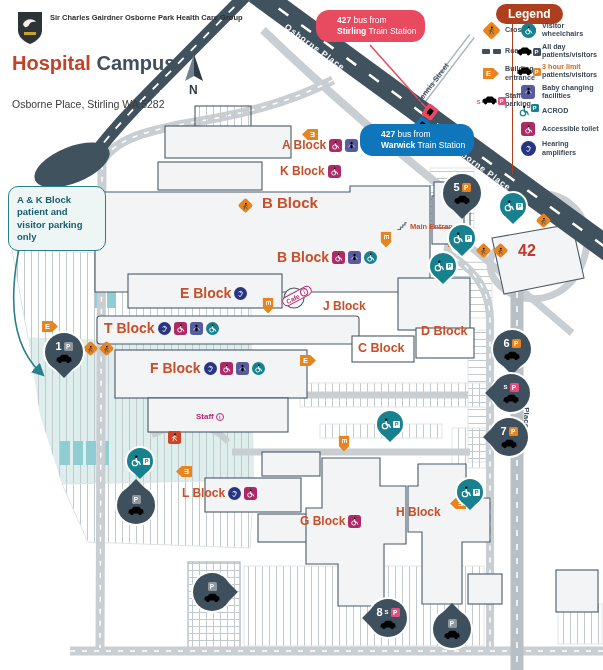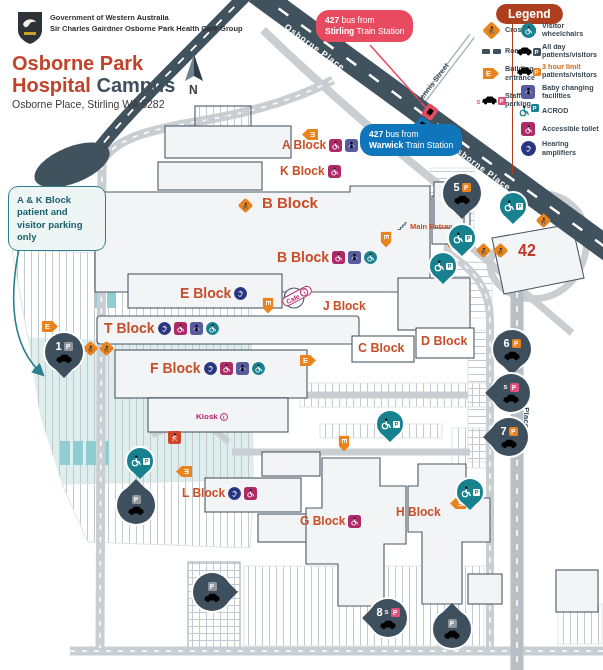--- a/index.html
+++ b/index.html
@@ -69,21 +69,21 @@
   .apin{position:absolute;width:26px;height:26px;border-radius:50%;background:#17818f;box-shadow:0 0 0 2px #fff;
         display:flex;align-items:center;justify-content:center;gap:1px;z-index:25;color:#fff;}
   .apin::before{content:"";position:absolute;width:10px;height:10px;background:#17818f;transform:rotate(45deg);bottom:-3px;left:8px;}
   .apin svg{width:12px;height:12px;z-index:2;}
   .apin .apin-p{display:inline-flex;align-items:center;justify-content:center;width:7px;height:7px;background:#fff;
         color:#17818f;font-size:5.5px;font-weight:bold;border-radius:1px;z-index:2;}
   
   .bubble{position:absolute;color:#fff;font-size:8.5px;line-height:1.3;padding:5px 9px;border-radius:13px;z-index:40;}
   #bub-stirling{left:316px;top:10px;background:#e84a5f;}
   #bub-warwick{left:360px;top:124px;background:#0f76bb;}
-  .bubble b{font-weight:bold;}
+  .bubble b{font-weight:bold;margin-left:12px;}
   #ak-call{position:absolute;left:8px;top:186px;width:98px;background:#edf5f5;border:1.5px solid #2a7f8d;
            border-radius:10px;padding:7px 8px;color:#19606e;font-weight:bold;font-size:9.5px;line-height:1.3;z-index:40;}
   .busstop{position:absolute;width:12px;height:14px;border-radius:2.5px;display:flex;align-items:center;justify-content:center;z-index:22;}
   .busstop svg{width:8px;height:8px;color:#fff;}
   
   .cross{position:absolute;width:11px;height:11px;z-index:20;}
   .rampico{position:absolute;width:13px;height:13px;z-index:20;border-radius:2px;}
   .rampico svg{width:9px;height:9px;}
   .entr-map{position:absolute;z-index:20;}
   #kiosk-lab{position:absolute;left:196px;top:412px;color:#b5256e;font-weight:bold;font-size:8px;display:flex;gap:2px;align-items:center;z-index:20;}
@@ -247,25 +247,23 @@
     <text transform="translate(524,385) rotate(90)" font-size="8" fill="#3e4f5e">Elton Place</text>
   </g>
 </svg>
 
 <svg class="abs" style="left:14px;top:10px" width="32" height="36" viewBox="0 0 32 36">
   <path d="M4 2 H28 V20 C28 30 16 34 16 34 C16 34 4 30 4 20 Z" fill="#2e3338"></path>
   <path d="M9 14 C11 8 20 8 22 12 C19 11 16 12 15 15 C13 18 10 18 9 14 Z" fill="#f5f0e6"></path>
   <rect x="10" y="22" width="12" height="3" fill="#c9a227"></rect>
 </svg>
 <div id="gov-lines">
-  <div>Government of Western Australia</div>
   <div>Sir Charles Gairdner Osborne Park Health Care Group</div>
 </div>
 <div id="title">
-  <div><span>Osborne Park</span></div>
   <div><span>Hospital</span>
        <span class="dark">Campus</span></div>
 </div>
 <div id="address">Osborne Place, Stirling WA 5282</div>
 <svg id="north" width="28" height="46" viewBox="0 0 28 46">
   <polygon points="14,2 14,24 5,29" fill="#71818c"></polygon>
   <polygon points="14,2 14,24 23,29" fill="#2e3d47"></polygon>
   <text x="9" y="42" font-size="12" font-weight="bold" fill="#2e3d47">N</text>
 </svg>
 
@@ -509,21 +507,21 @@
           <use href="#i-wheel"></use>
         </svg>
       </span>
 </div>
 <div class="blk f13" style="left:323px;top:299px">
   <span>J Block</span>
 </div>
 <div class="blk f12" style="left:358px;top:341px">
   <span>C Block</span>
 </div>
-<div class="blk f12" style="left:421px;top:334px">
+<div class="blk f12" style="left:421px;top:324px">
   <span>D Block</span>
 </div>
 <div class="blk f13" style="left:182px;top:486px">
   <span>L Block</span>
   <span class="chip c-ear c13">
         <svg>
           <use href="#i-ear"></use>
         </svg>
       </span>
   <span class="chip c-wc c13">
@@ -543,21 +541,21 @@
 <div class="blk f13" style="left:396px;top:505px">
   <span>H Block</span>
 </div>
 <div id="b42">42</div>
 
 <div id="me-lab">Main Entrance</div>
 <svg id="stairs-me" viewBox="0 0 16 16">
       <use href="#i-stairs"></use>
     </svg>
 <div id="kiosk-lab">
-  <span>Kiosk</span>
+  <span>Staff</span>
       <span class="info-i">i</span>
 </div>
 <div id="cafe-pill">
   <span>Cafe</span>
       <span class="info-i">i</span>
 </div>
 
 <div class="entr entr-map" style="left:302px;top:129px;transform:rotate(180deg)">
       <span>E</span>
     </div>

